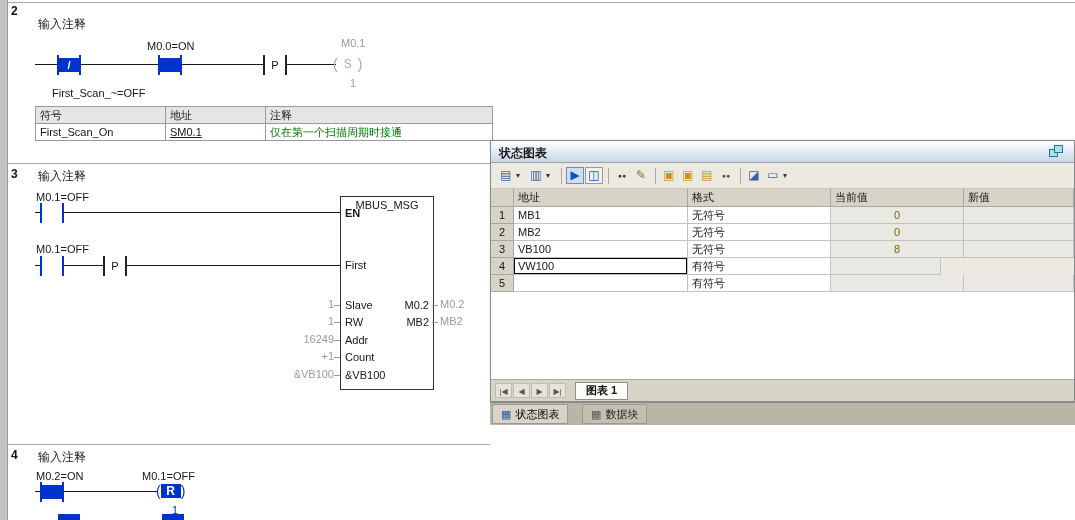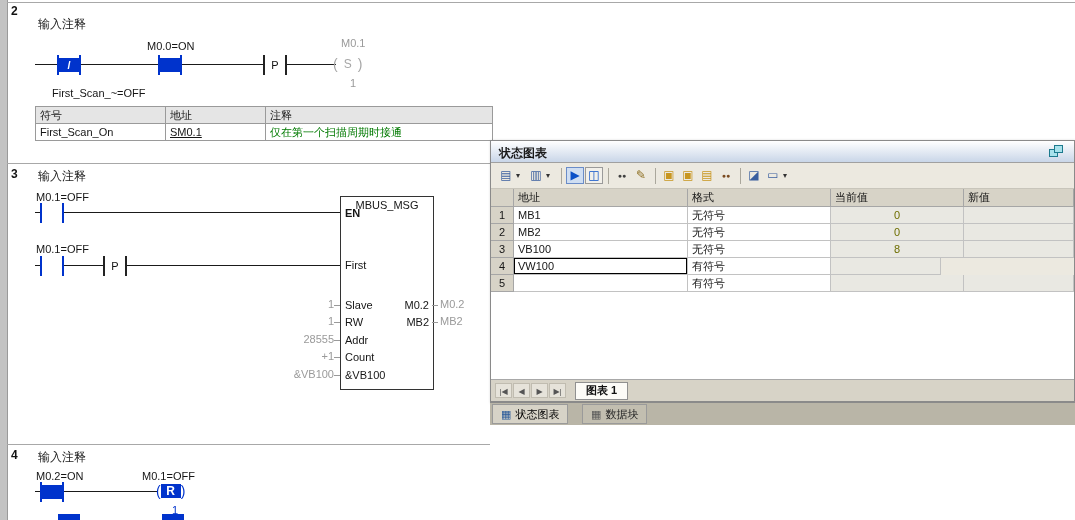--- a/index.html
+++ b/index.html
@@ -175,21 +175,21 @@
     <span class="fin" style="top:119px;">RW</span>
     <span class="fin" style="top:137px;">Addr</span>
     <span class="fin" style="top:154px;">Count</span>
     <span class="fin" style="top:172px;">&amp;VB100</span>
     <span class="fout" style="top:102px;">M0.2</span>
     <span class="fout" style="top:119px;">MB2</span>
   </div>
 
   <div class="lbl gray tr" style="left:240px;top:298px;width:94px;">1</div>
   <div class="lbl gray tr" style="left:240px;top:315px;width:94px;">1</div>
-  <div class="lbl gray tr" style="left:240px;top:333px;width:94px;">28555</div>
+  <div class="lbl gray tr" style="left:240px;top:333px;width:94px;">16249</div>
   <div class="lbl gray tr" style="left:240px;top:350px;width:94px;">+1</div>
   <div class="lbl gray tr" style="left:240px;top:368px;width:94px;">&amp;VB100</div>
   <div class="tick" style="left:334px;top:305px;"></div>
   <div class="tick" style="left:334px;top:322px;"></div>
   <div class="tick" style="left:334px;top:340px;"></div>
   <div class="tick" style="left:334px;top:357px;"></div>
   <div class="tick" style="left:334px;top:375px;"></div>
 
   <div class="tick" style="left:432px;top:305px;"></div>
   <div class="tick" style="left:432px;top:322px;"></div>

